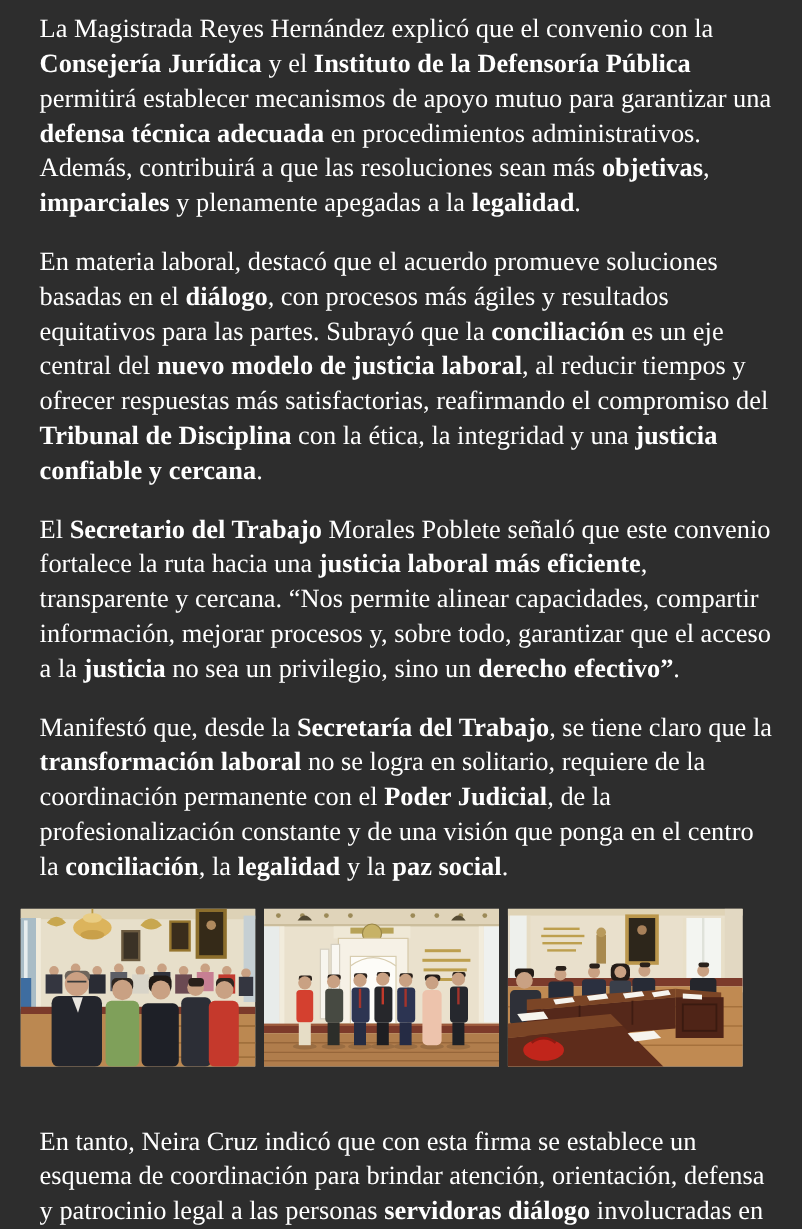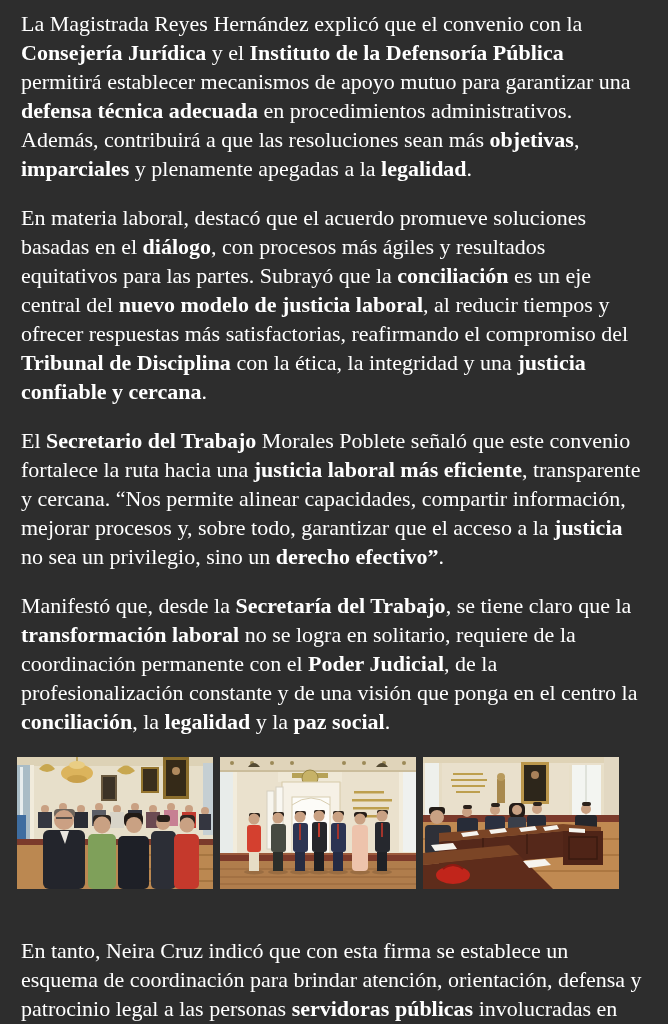--- a/index.html
+++ b/index.html
@@ -11,21 +11,21 @@
   }
   .article {
     box-sizing: border-box;
     width: 668px;
     padding: 9px 22px 0 21px;
     font-family: "Liberation Serif", "DejaVu Serif", serif;
     font-size: 22px;
     line-height: 29px;
     color: #ffffff;
   }
-  .para { margin: 0 0 20px 0; }
+  .para { margin: 0 0 20px 12px; }
   .para strong { font-weight: bold; }
   .photo-row {
     display: flex;
     gap: 7px;
     margin: 21px 0 47px -4px;
   }
   .photo {
     margin: 0;
     width: 196px;
     height: 132px;
@@ -301,15 +301,15 @@
         <polygon points="0,108 96,98 130,132 0,132" fill="#5e2c1b"></polygon>
         <polygon points="8,88 30,86 34,92 12,94" fill="#f6f4ee"></polygon>
         <polygon points="100,104 122,102 128,108 106,111" fill="#f6f4ee"></polygon>
 
         <ellipse cx="30" cy="118" rx="17" ry="9" fill="#c1251b"></ellipse>
         <path d="M20 112 q10 -8 20 0" fill="none" stroke="#8e1a12" stroke-width="2"></path>
       </svg>
     </figure>
   </div>
 
-  <p class="para"><span>En tanto, Neira Cruz indicó que con esta firma se establece un esquema de coordinación para brindar atención, orientación, defensa y patrocinio legal a las personas </span><strong>servidoras públicas</strong><span> involucradas en procedimientos de </span></p>
+  <p class="para"><span>En tanto, Neira Cruz indicó que con esta firma se establece un esquema de coordinación para brindar atención, orientación, defensa y patrocinio legal a las personas </span><strong>servidoras diálogo</strong><span> involucradas en procedimientos de </span></p>
 
 </div>
 
 </body></html>

